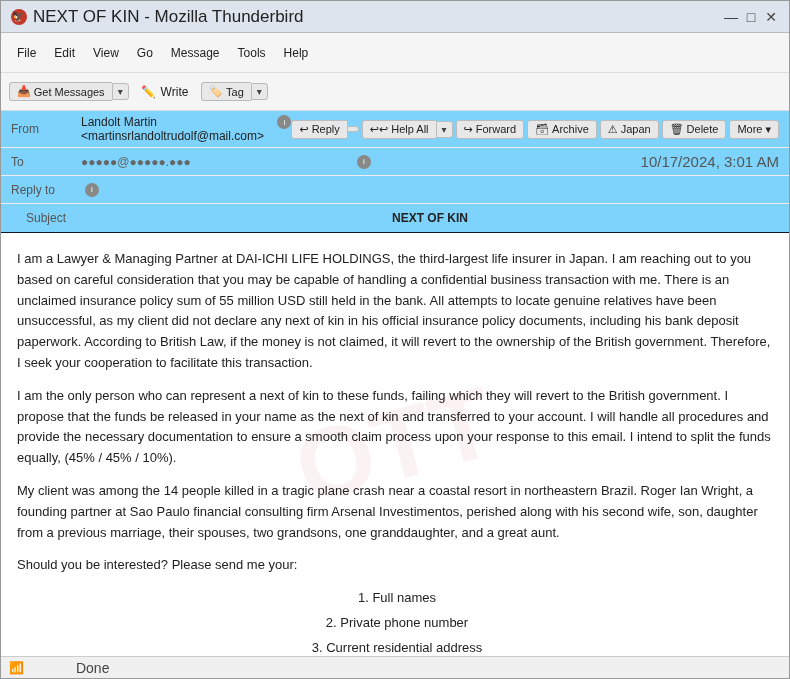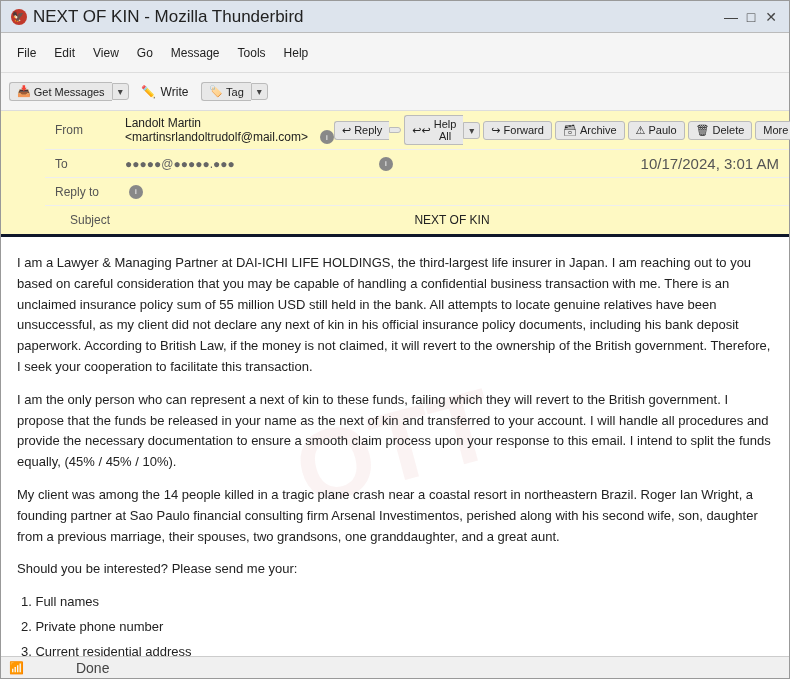--- a/index.html
+++ b/index.html
@@ -104,48 +104,47 @@
       padding: 3px 8px;
       background: none;
       border: 1px solid transparent;
       border-radius: 3px;
       cursor: pointer;
       font-size: 12px;
       color: #222;
     }
     
     .email-header {
-      background: #fef9c3;
-      border-bottom: 3px solid #0f172a;
-      flex-shrink: 0;
-      padding-left: 44px;
+      background: #7dd3fc;
+      border-bottom: 1px solid #0f172a;
+      flex-shrink: 0;
     }
     .header-row {
       display: flex;
       align-items: center;
       padding: 4px 10px;
       border-bottom: 1px solid #eee;
       min-height: 28px;
     }
     .header-row:last-child { border-bottom: none; text-align: center; }
     .header-label {
       width: 70px;
       color: #555;
       font-size: 12px;
       flex-shrink: 0;
     }
     .header-value {
       flex: 1;
       font-size: 12px;
       color: #222;
     }
-    .header-value.bold { font-weight: normal; }
+    .header-value.bold { font-weight: bold; }
     .from-left {
       display: flex;
-      align-items: flex-end;
+      align-items: flex-start;
       gap: 8px;
       flex: 1;
     }
     .from-actions {
       display: flex;
       align-items: center;
       gap: 3px;
     }
     .action-btn {
       display: flex;
@@ -204,20 +203,21 @@
       color: #222;
       position: relative;
       z-index: 1;
     }
     .email-body p {
       margin-bottom: 12px;
     }
     .email-body .list {
       margin-bottom: 12px;
       padding-left: 4px;
+      text-align: center;
     }
     .email-body .list-item {
       margin-bottom: 4px;
     }
     
     .status-bar {
       background: #f0f0f0;
       border-top: 1px solid #ccc;
       padding: 2px 8px;
       display: flex;
@@ -337,21 +337,21 @@
         <button class="action-btn">
           <span>↪</span>
           <span>Forward</span>
         </button>
         <button class="action-btn">
           <span>🗃</span>
           <span>Archive</span>
         </button>
         <button class="action-btn">
           <span>⚠</span>
-          <span>Paulo</span>
+          <span>Japan</span>
         </button>
         <button class="action-btn">
           <span>🗑</span>
           <span>Delete</span>
         </button>
         <button class="action-btn">
           <span>More</span>
           <span>▾</span>
         </button>
       </div>

